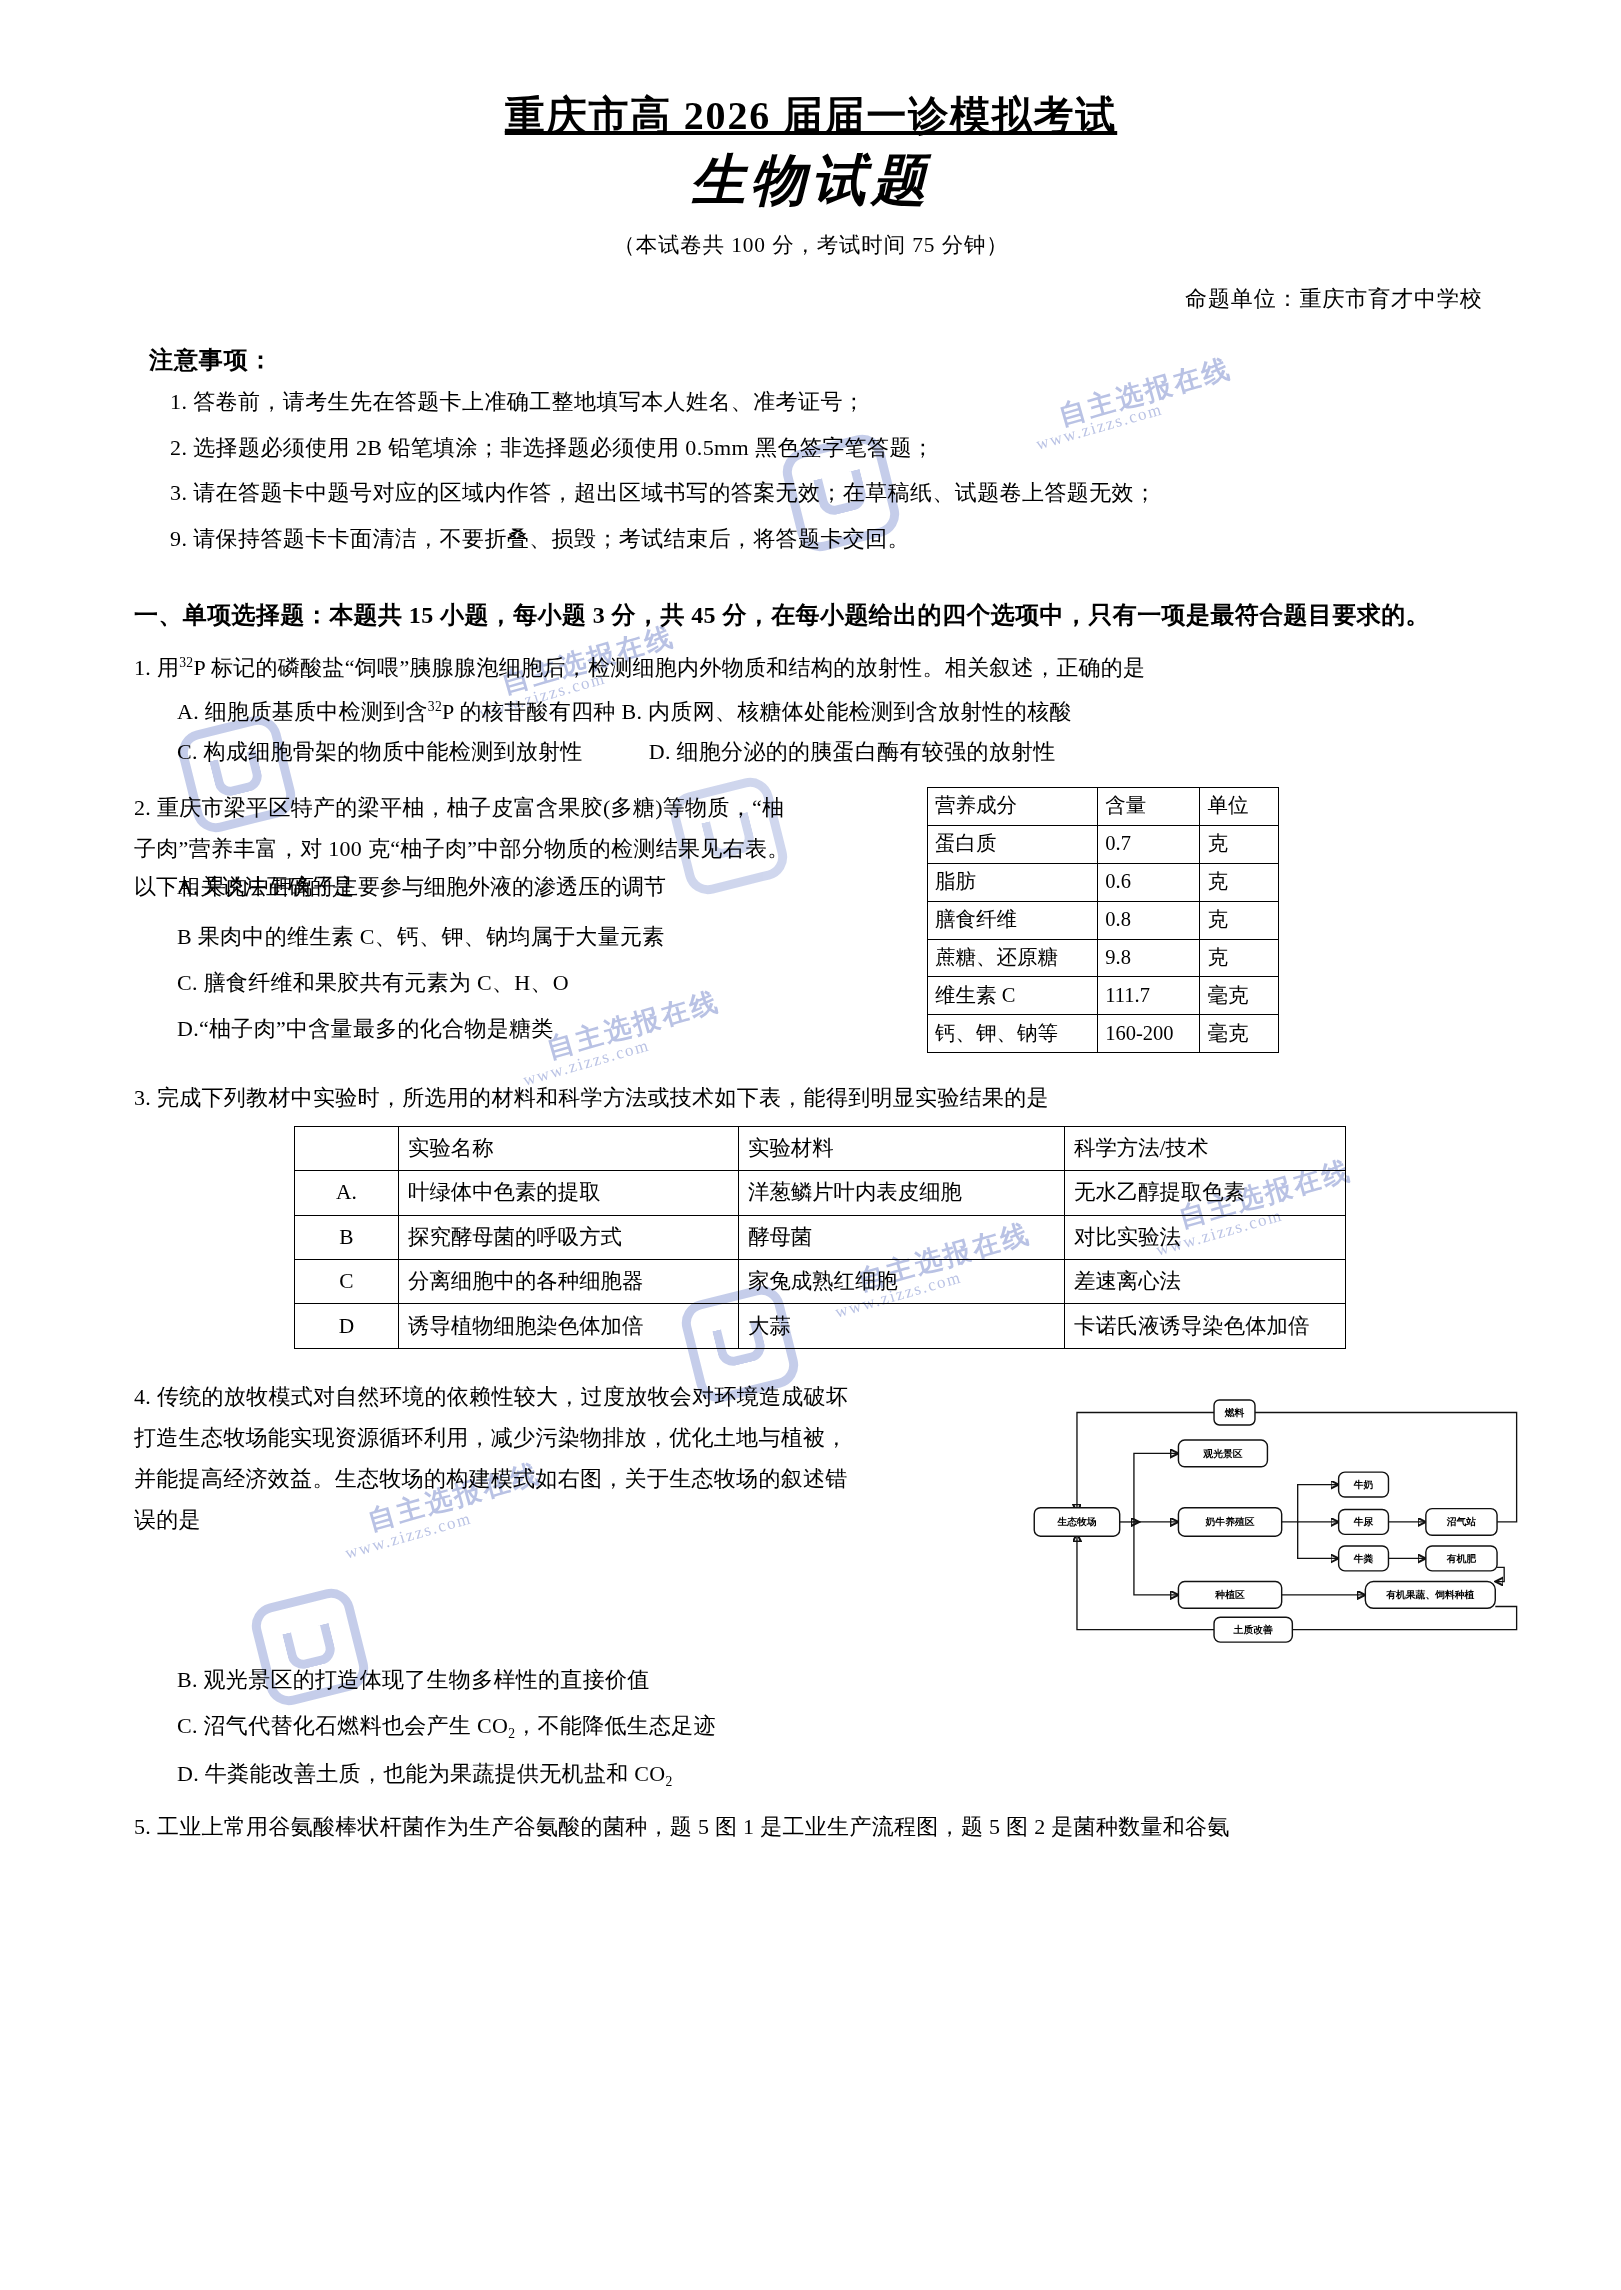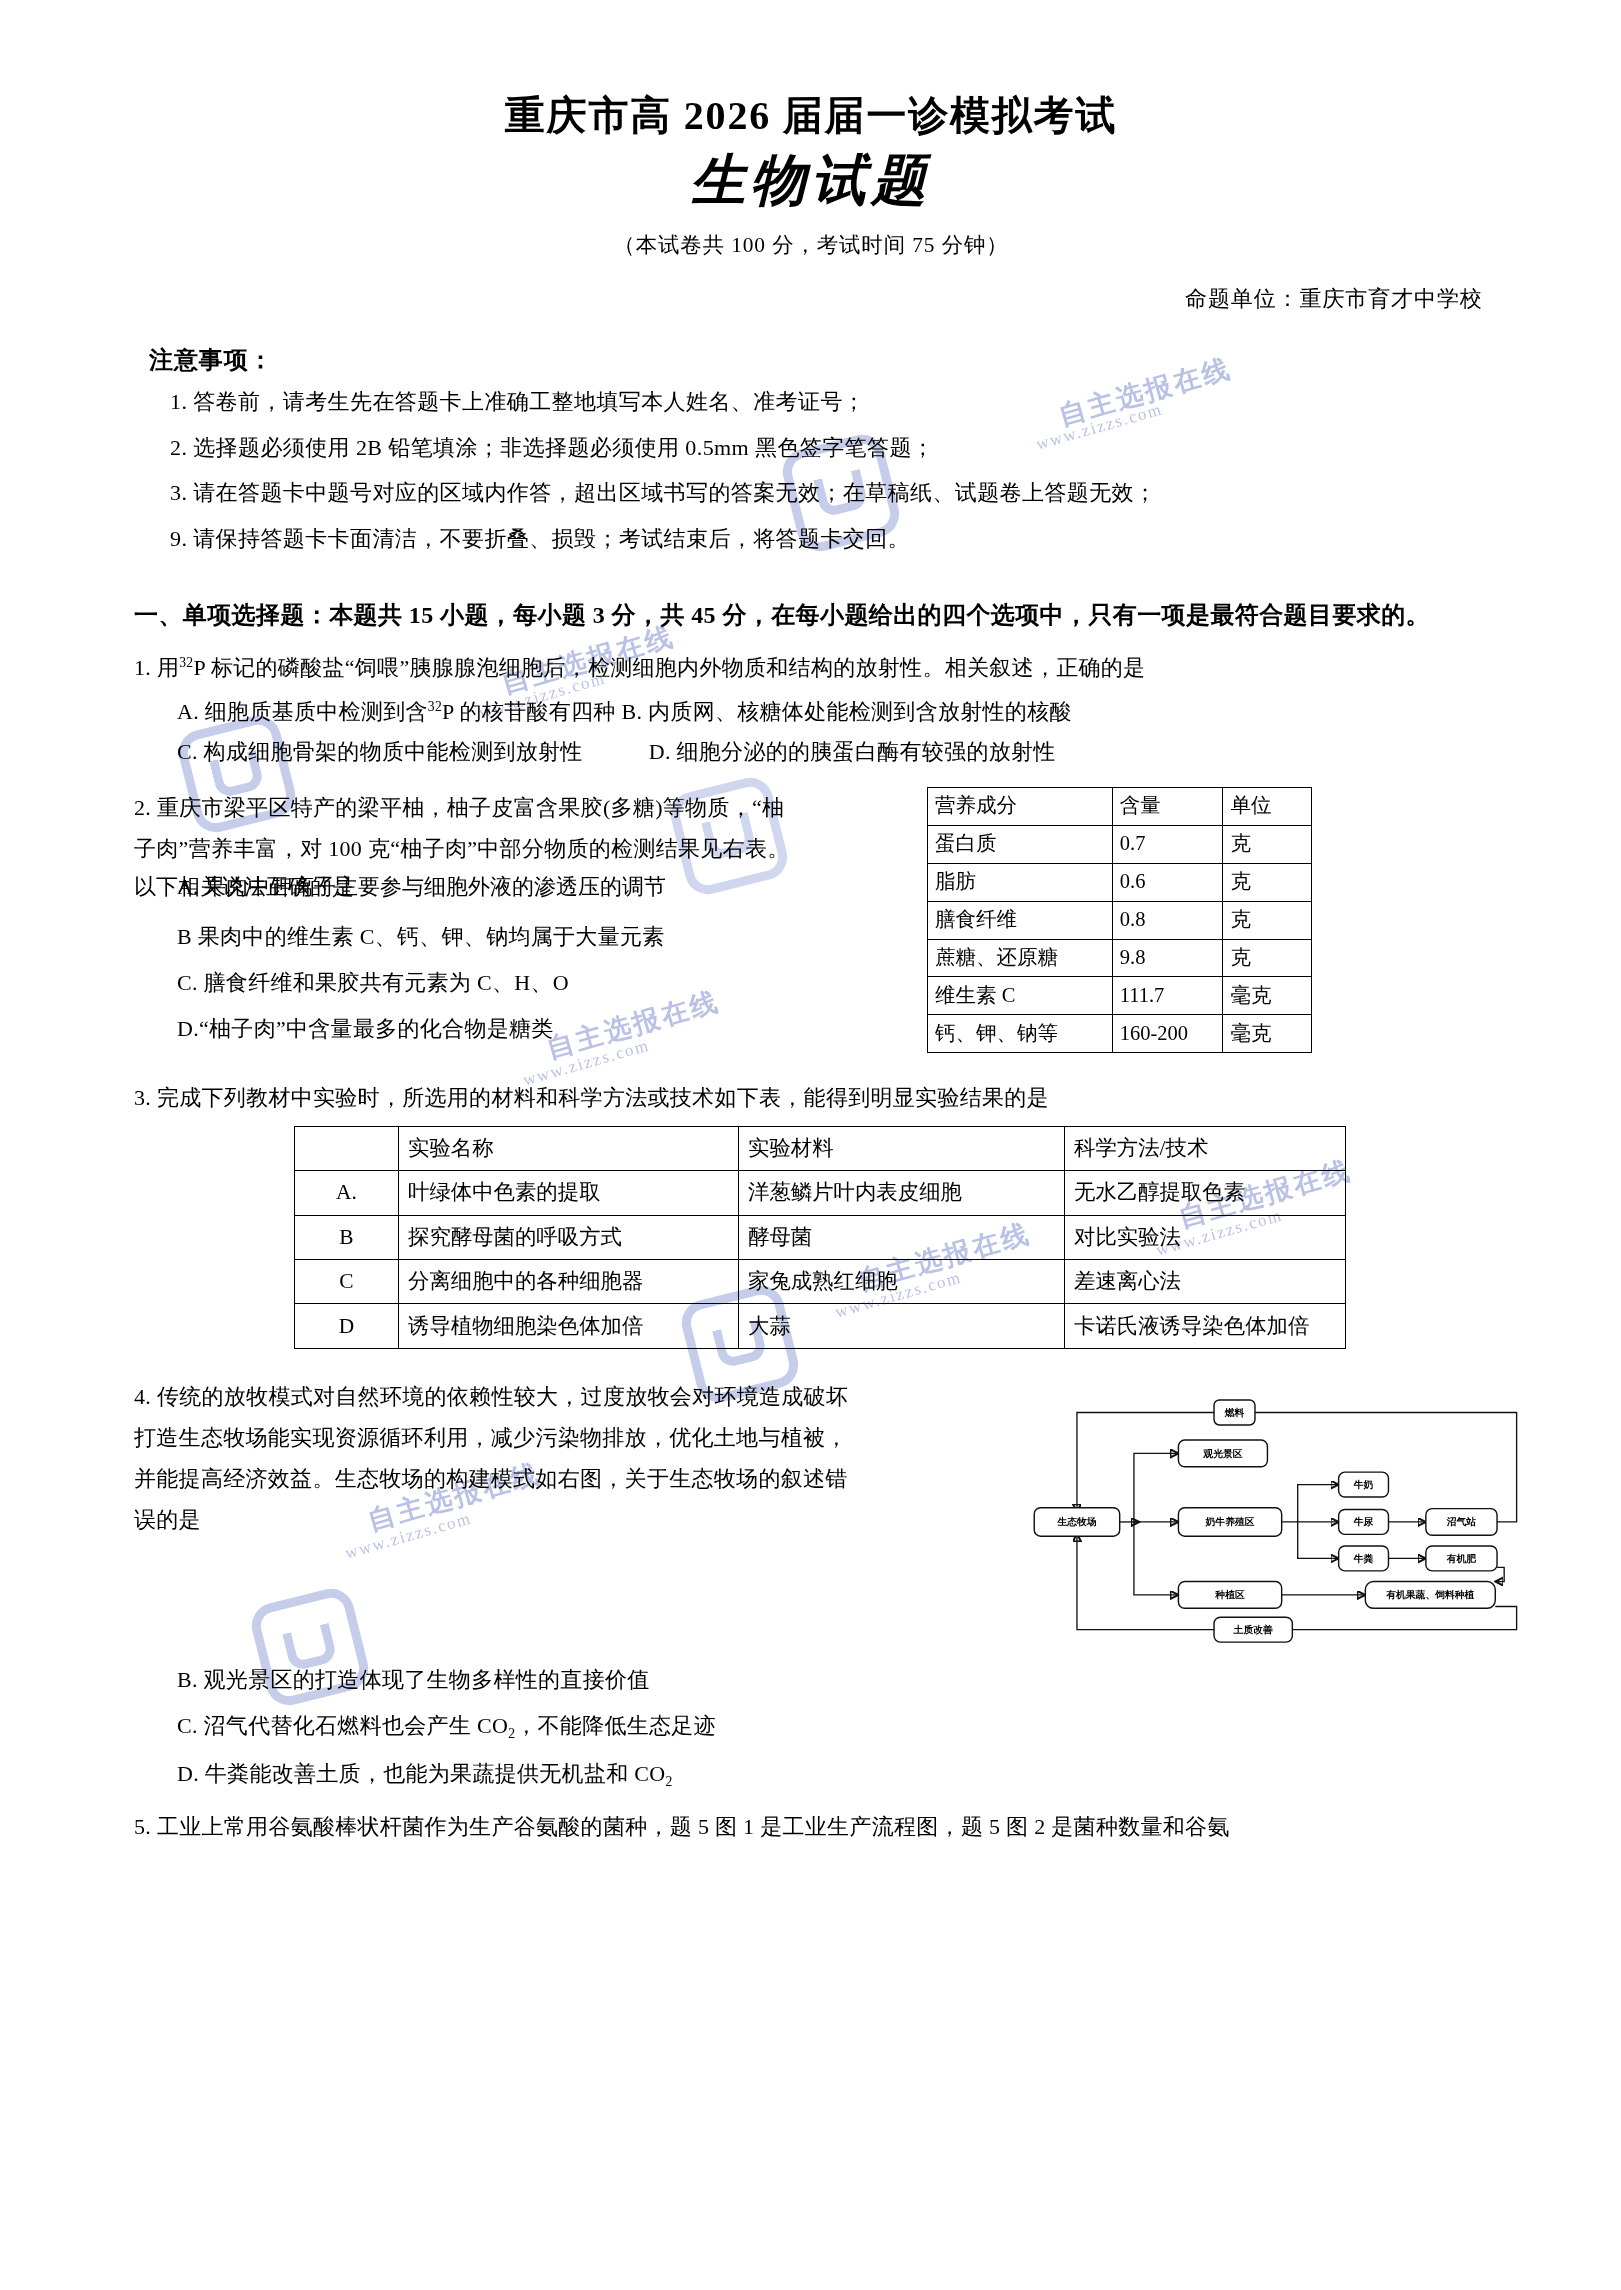--- a/index.html
+++ b/index.html
@@ -66,20 +66,21 @@
 
   
   .doc-title {
     text-align: center;
     font-size: 40px;
     font-weight: bold;
     letter-spacing: 1.8px;
     font-family: "Liberation Serif", serif;
     margin: 0 0 2px 0;
     line-height: 1.35;
+    text-decoration: underline;
   }
   .doc-subject {
     text-align: center;
     font-size: 55px;
     font-weight: bold;
     font-family: "Liberation Serif", serif;
     font-style: italic;
     letter-spacing: 5.3px;
     margin: 5.3px 0 16px 0;
     line-height: 1.2;
@@ -163,21 +164,21 @@
     width: 100%;
   }
   table.exam td, table.exam th {
     border: 1.3px solid #000;
     padding: 3.6px 7.1px;
     text-align: left;
     font-weight: normal;
     line-height: 1.45;
     white-space: nowrap;
   }
-  table.nutrient { width: 385px; }
+  table.nutrient { width: 352px; }
   table.nutrient td:nth-child(1) { width: 189px; }
   table.nutrient td:nth-child(2) { width: 107px; }
   table.nutrient td:nth-child(3) { width: 87px; }
 
   table.expt { width: 1052px; margin: 10.7px 0 0 160px; font-size: 21.4px; }
   table.expt td { padding: 6.2px 9px; }
   table.expt td:nth-child(1) { width: 85px; text-align: center; }
   table.expt td:nth-child(2) { width: 321px; }
   table.expt td:nth-child(3) { width: 307px; }
 

